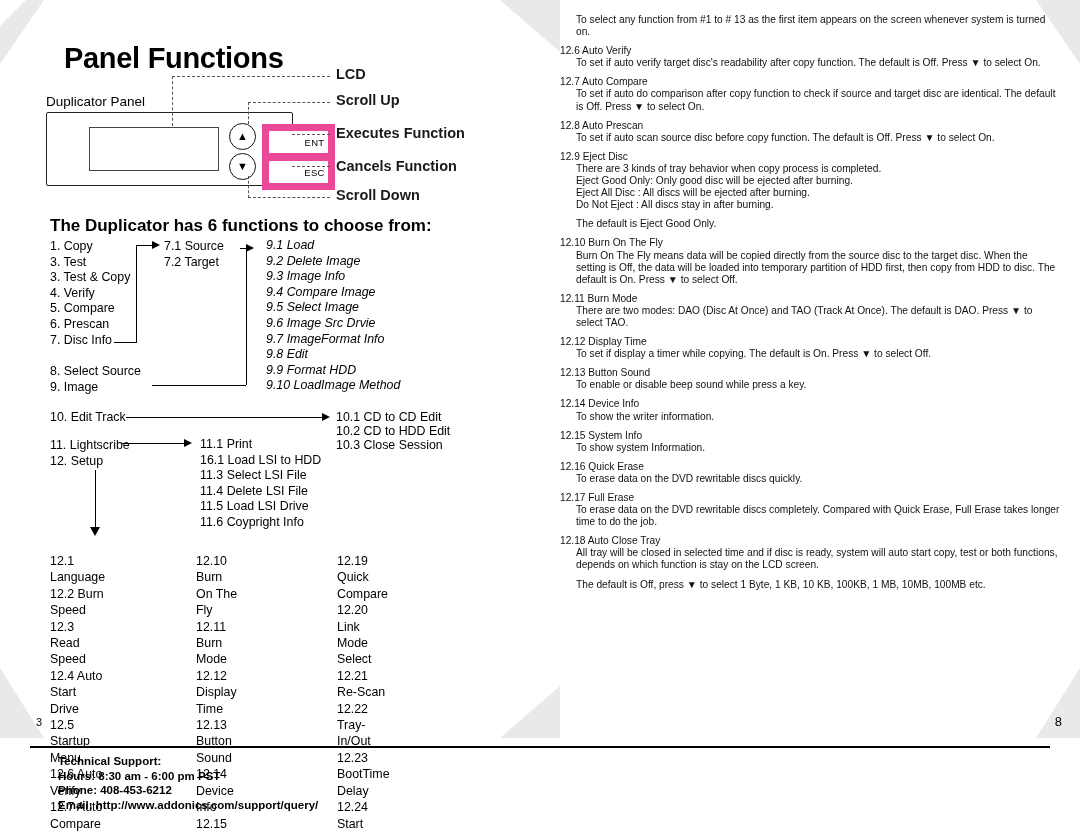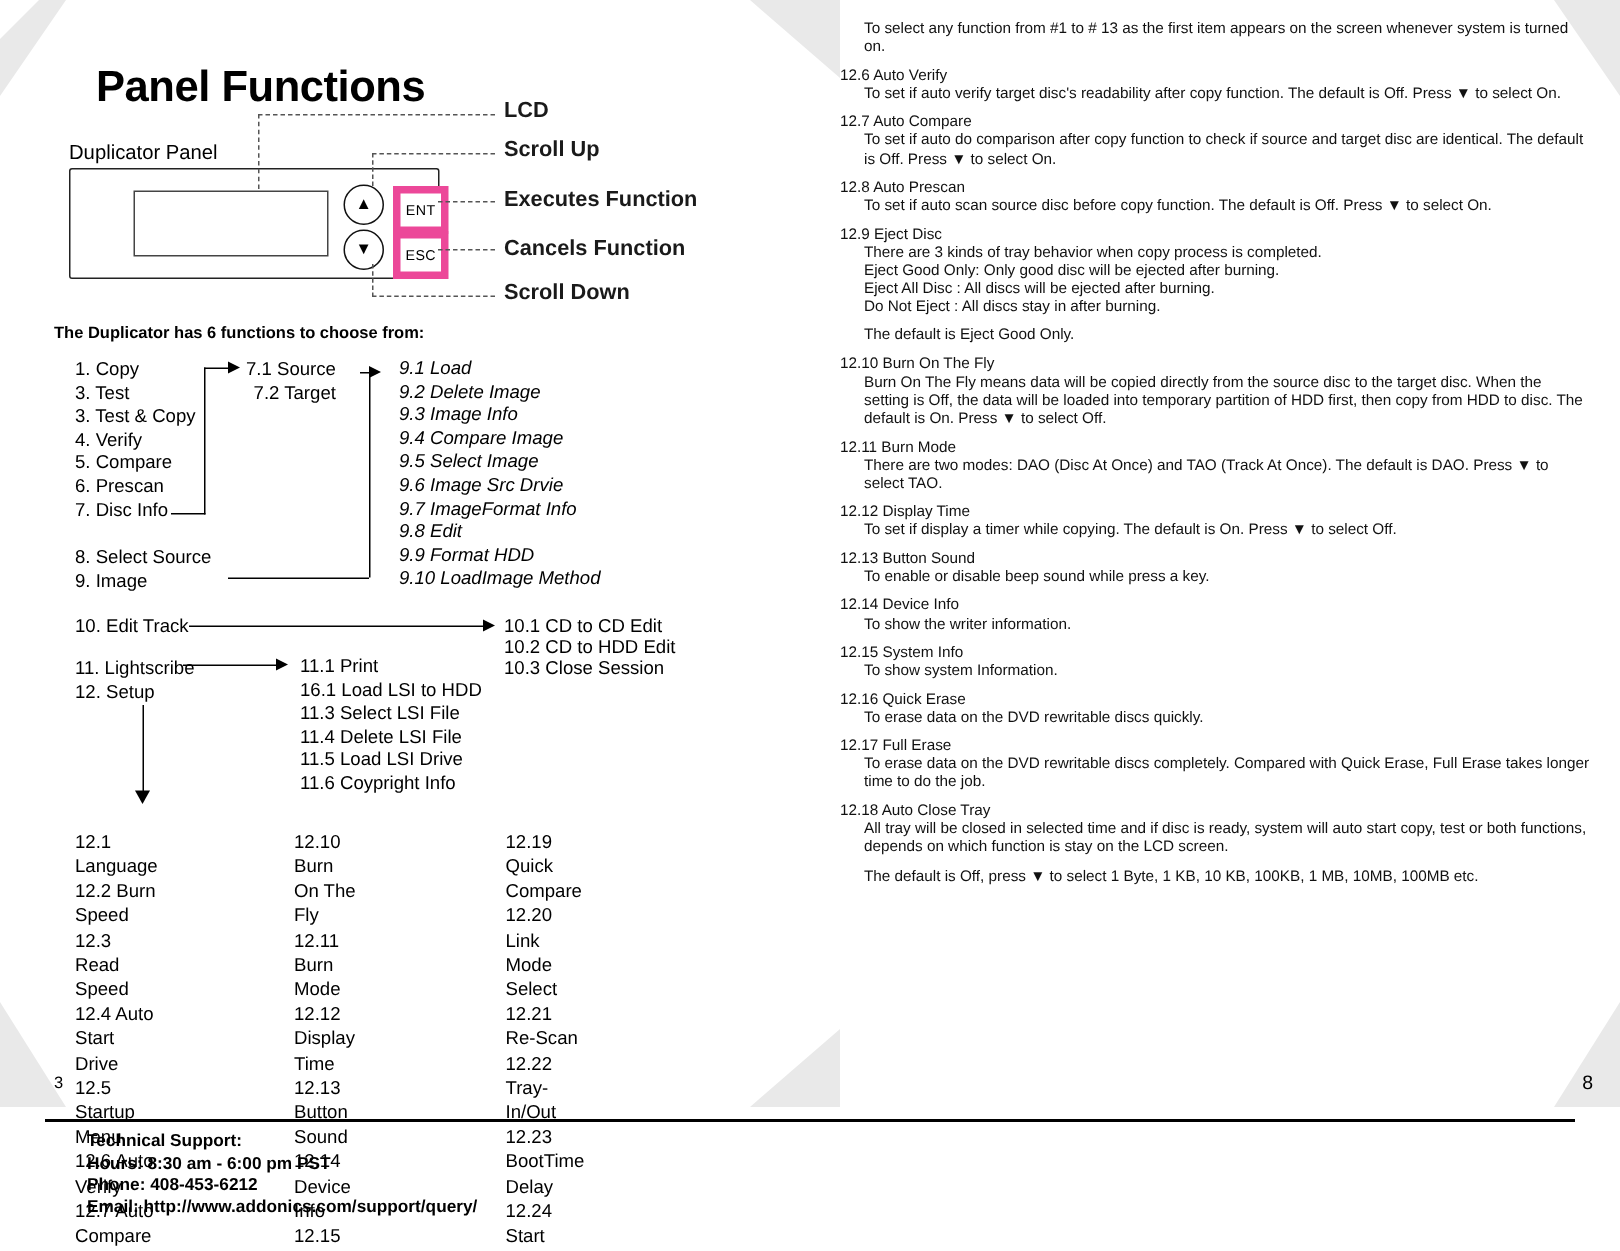--- a/index.html
+++ b/index.html
@@ -42,46 +42,46 @@
   }
   .btn-round{
     position:absolute;width:25px;height:25px;border-radius:50%;
     border:1px solid #111;background:#fff;
     display:flex;align-items:center;justify-content:center;
     font-size:11px;line-height:1;
   }
   .btn-up{left:182px;top:10px;}
   .btn-dn{left:182px;top:40px;}
   .btn-sq{
-    position:absolute;width:27px;height:22px;border:5px solid #ec4899;background:#fff;
+    position:absolute;width:27px;height:22px;border:7px solid #ec4899;background:#fff;
     display:flex;align-items:center;justify-content:center;
-    font-size:9.5px;letter-spacing:0.3px;
+    font-size:9.5px;letter-spacing:0.3px;padding-left:32px;
   }
   .btn-ent{left:215px;top:11px;}
   .btn-esc{left:215px;top:41px;}
 
   
   .dash-h{position:absolute;border-top:1px dashed #555;height:0;}
   .dash-v{position:absolute;border-left:1px dashed #555;width:0;}
 
   .callout{position:absolute;font-size:14.5px;font-weight:bold;color:#1a1a1a;}
   .callout.lcd-l{left:336px;top:66px;}
   .callout.su{left:336px;top:92px;}
   .callout.ex{left:336px;top:125px;}
   .callout.cx{left:336px;top:158px;}
   .callout.sd{left:336px;top:187px;}
 
-  .sub-head{position:absolute;left:36px;top:216px;font-size:11px;font-weight:bold;}
+  .sub-head{position:absolute;left:50px;top:216px;font-size:17px;font-weight:bold;}
 
   
   .lst{position:absolute;font-size:12.4px;line-height:15.6px;}
   .lst div{white-space:nowrap;}
   .col1{left:50px;top:239px;}
   .col1b{left:50px;top:364px;}
-  .col2{left:164px;top:239px;text-align:right;}
+  .col2{left:164px;top:239px;}
   .col3{left:266px;top:238px;font-style:italic;}
 
   .editrack{position:absolute;left:50px;top:410px;font-size:12.4px;}
   .lightscribe{position:absolute;left:50px;top:437px;font-size:12.4px;line-height:16px;}
   .col-10{position:absolute;left:336px;top:410px;font-size:12.4px;line-height:14px;}
   .col-11{position:absolute;left:200px;top:437px;font-size:12.4px;line-height:15.6px;}
 
   .grid12{position:absolute;left:50px;top:553px;font-size:12.4px;line-height:16.4px;}
   .grid12 .gc{position:absolute;}
   .gc1{left:0;top:0;}

